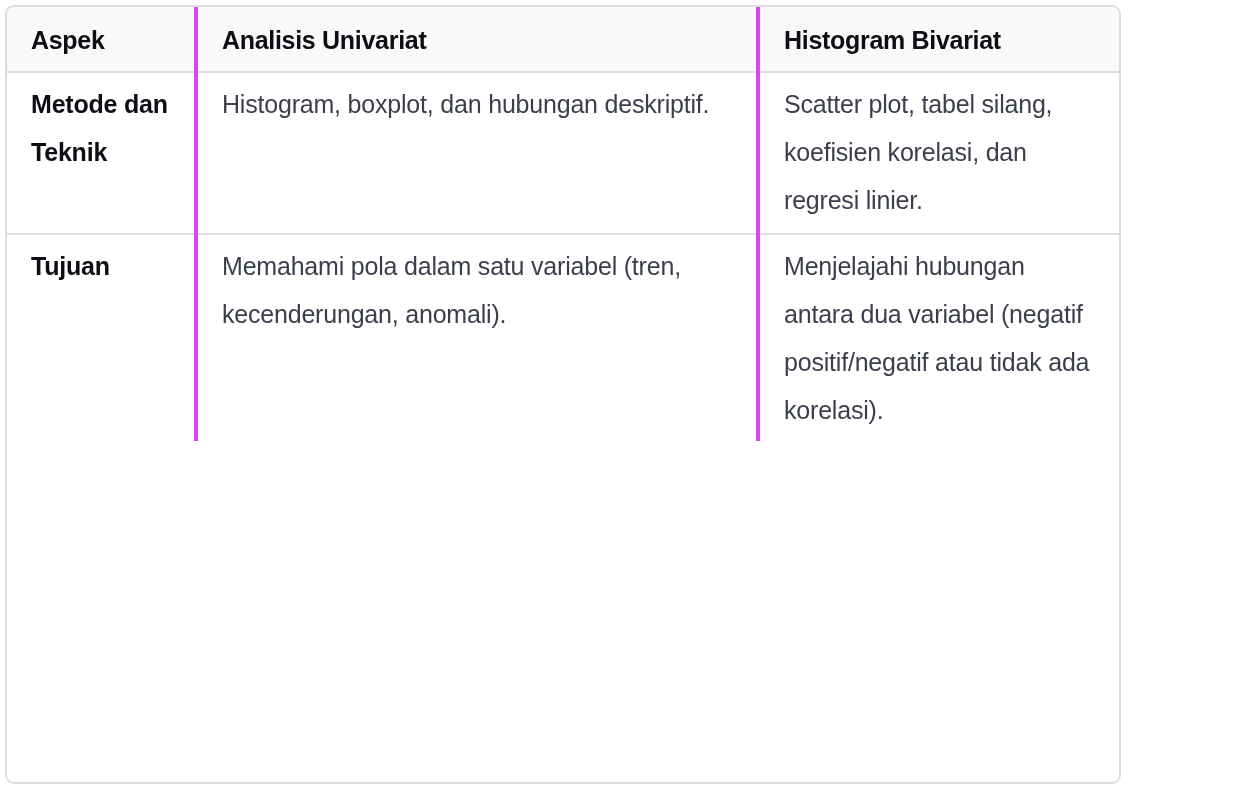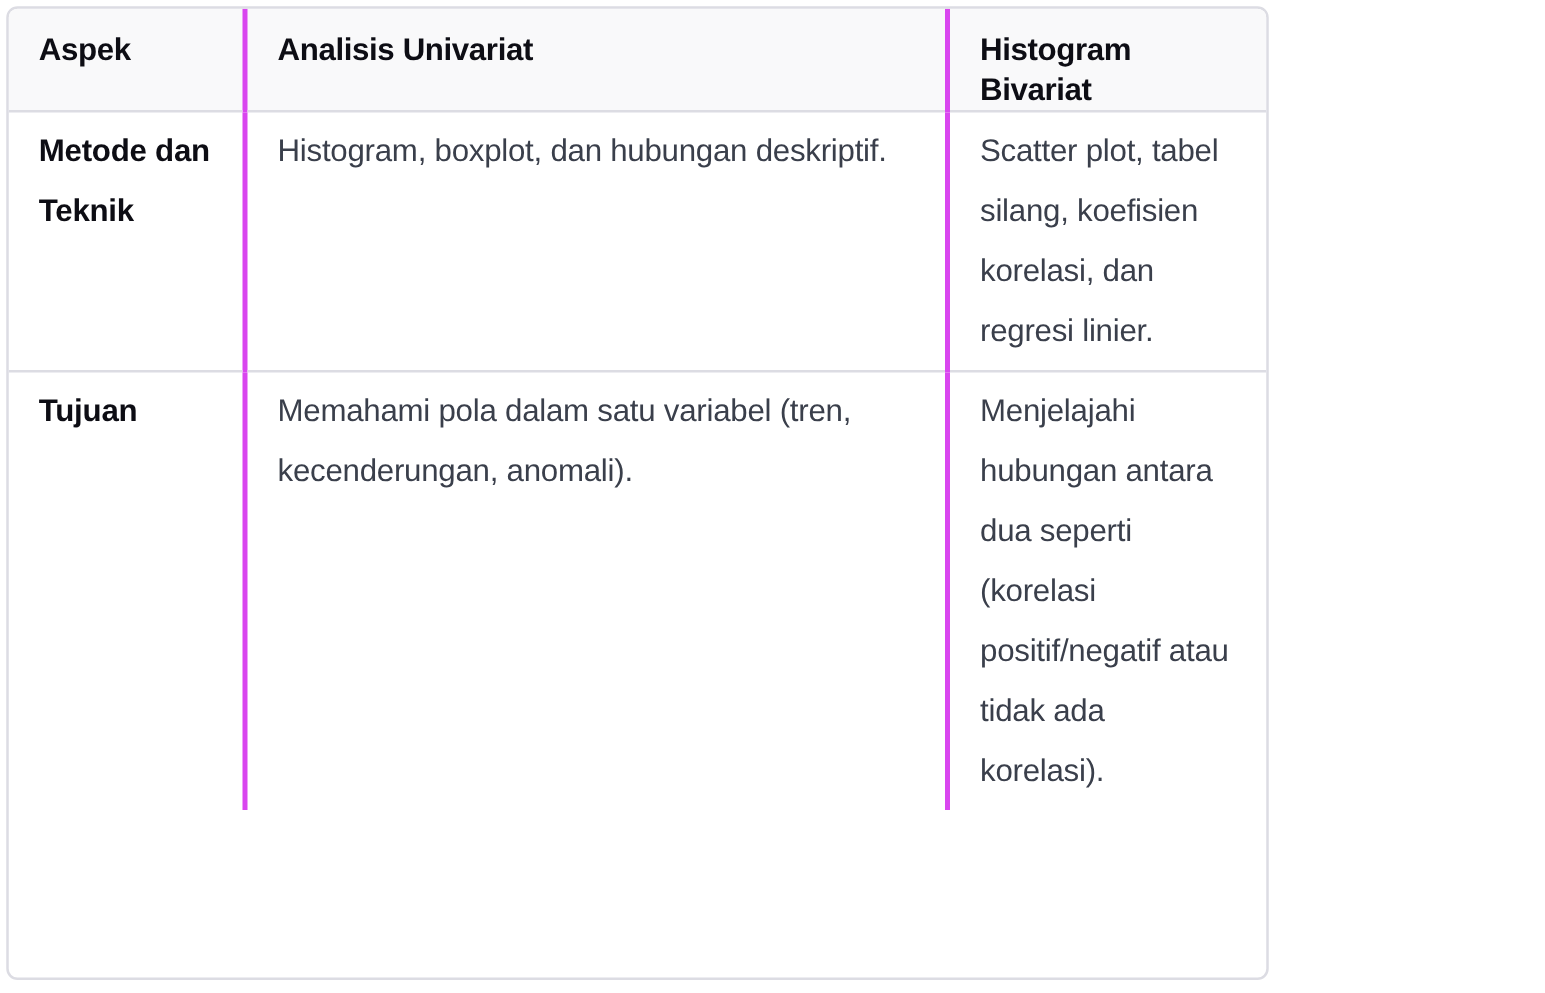--- a/index.html
+++ b/index.html
@@ -7,21 +7,21 @@
       padding: 0;
       background: #ffffff;
       width: 1236px;
       height: 794px;
       overflow: hidden;
     }
     .wrap {
       position: absolute;
       left: 5px;
       top: 5px;
-      width: 1010px;
+      width: 1116px;
       height: 779px;
       border: 2px solid #dcdce3;
       border-radius: 9px;
       overflow: hidden;
       box-sizing: border-box;
       background: #ffffff;
     }
     table {
       border-collapse: collapse;
       width: 100%;
@@ -85,17 +85,17 @@
     </thead>
     <tbody>
       <tr class="r3">
         <td class="aspect">Metode dan Teknik</td>
         <td>Histogram, boxplot, dan hubungan deskriptif.</td>
         <td>Scatter plot, tabel silang, koefisien korelasi, dan regresi linier.</td>
       </tr>
       <tr class="r4">
         <td class="aspect">Tujuan</td>
         <td>Memahami pola dalam satu variabel (tren, kecenderungan, anomali).</td>
-        <td>Menjelajahi hubungan antara dua seperti (korelasi positif/negatif atau tidak ada korelasi).</td>
+        <td>Menjelajahi hubungan antara dua variabel (negatif positif/negatif atau tidak ada korelasi).</td>
       </tr>
     </tbody>
   </table>
 </div>
 
 </body></html>

